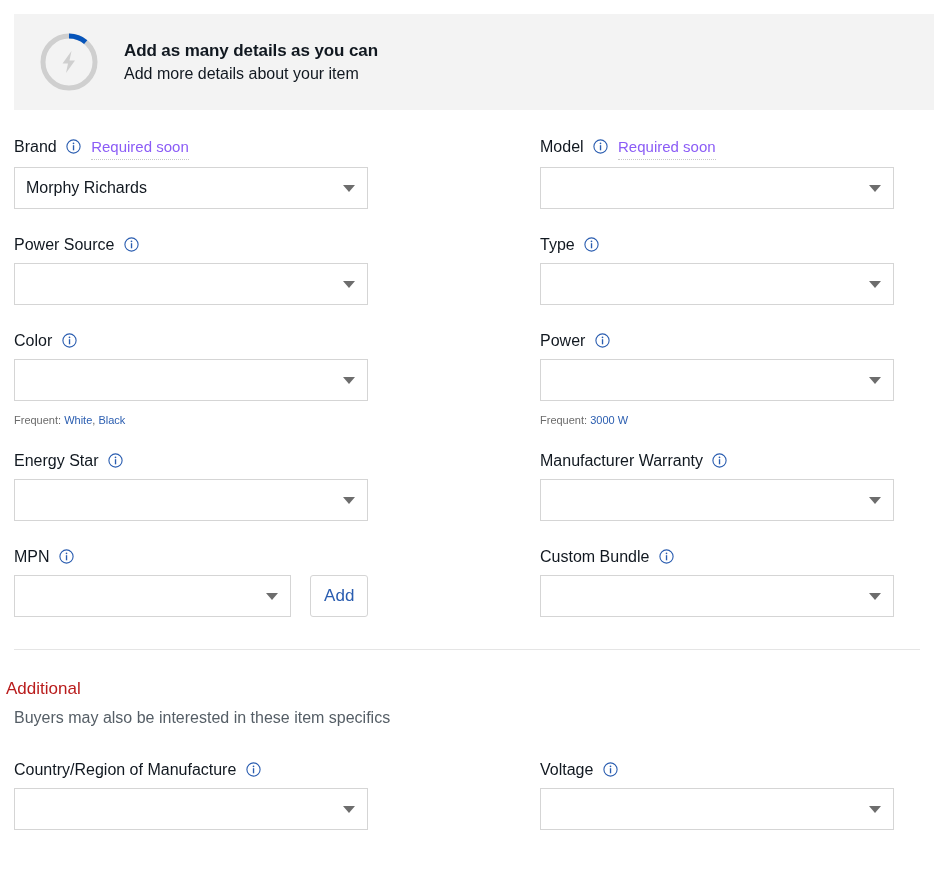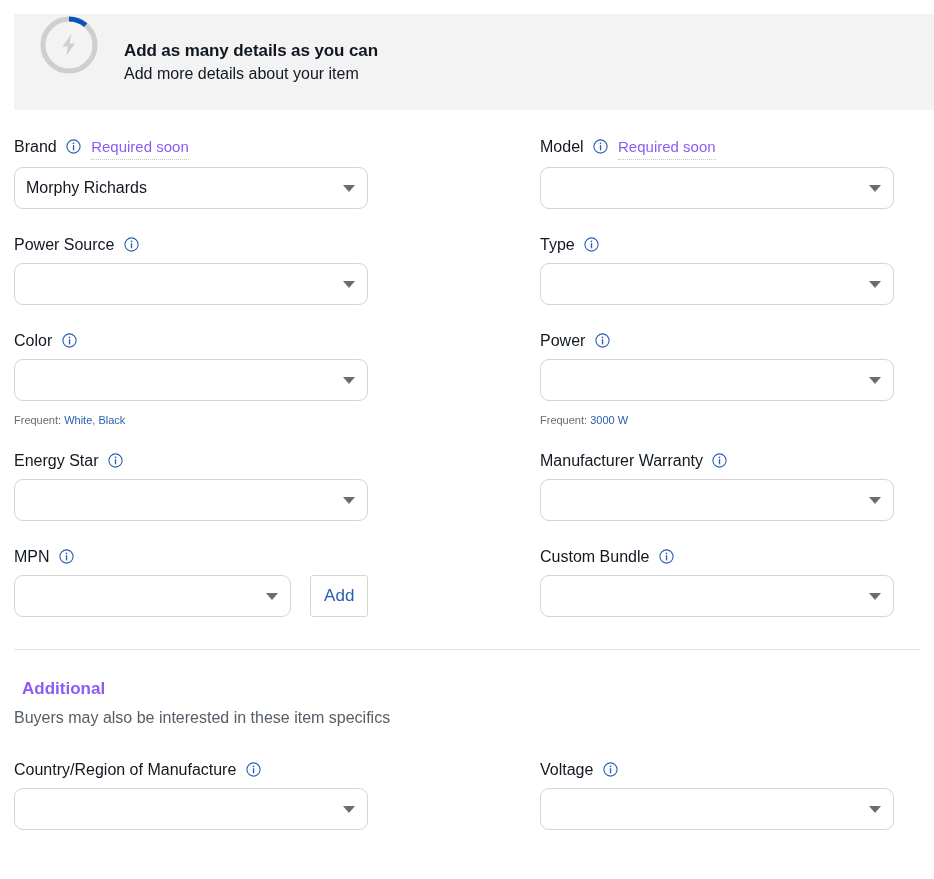--- a/index.html
+++ b/index.html
@@ -14,20 +14,21 @@
     overflow: hidden;
   }
 
   
   .banner {
     margin: 14px 0 0 14px;
     width: 920px;
     height: 96px;
     background: #f3f3f3;
     display: flex;
+    align-items: center;
     padding-left: 24px;
   }
   .progress-wrap {
     position: relative;
     width: 62px;
     height: 62px;
     flex: 0 0 62px;
   }
   .progress-wrap svg { display: block; }
   .banner-text {
@@ -102,21 +103,21 @@
     margin-left: 10px;
     align-self: flex-start;
   }
 
   
   .select-box {
     position: relative;
     width: 354px;
     height: 42px;
     border: 1px solid #d5d5d5;
-    border-radius: 9px;
+    border-radius: 0;
     background: #ffffff;
     display: flex;
     align-items: center;
     padding: 0 34px 0 11px;
     font-size: 16px;
     color: #111820;
     cursor: pointer;
   }
   .select-value {
     white-space: nowrap;
@@ -176,24 +177,24 @@
   .r5 { margin-top: 25px; }
 
   .divider {
     margin: 32px 14px 0 14px;
     width: 906px;
     height: 1px;
     background: #e5e5e5;
   }
 
   .section-title {
-    margin: 28px 0 0 22px;
+    margin: 28px 0 0 6px;
     font-size: 17px;
-    font-weight: bold;
-    color: #8b5cf6;
+    font-weight: normal;
+    color: #b91c1c;
     line-height: 22px;
   }
   .section-sub {
     margin: 7px 8px 0 14px;
     font-size: 16px;
     color: #555e66;
     line-height: 22px;
   }
   .r6 { margin-top: 30px; }
   .label-2line { line-height: 22px; }

